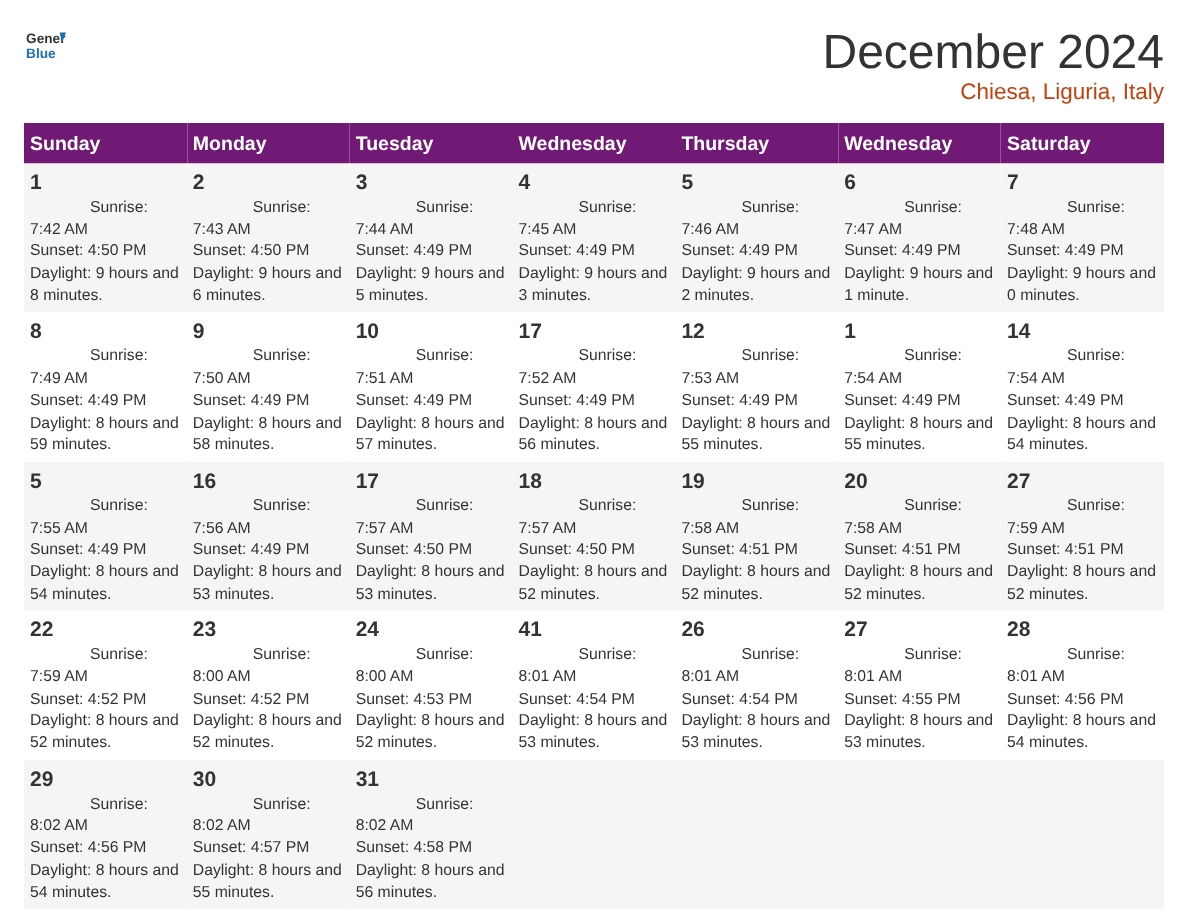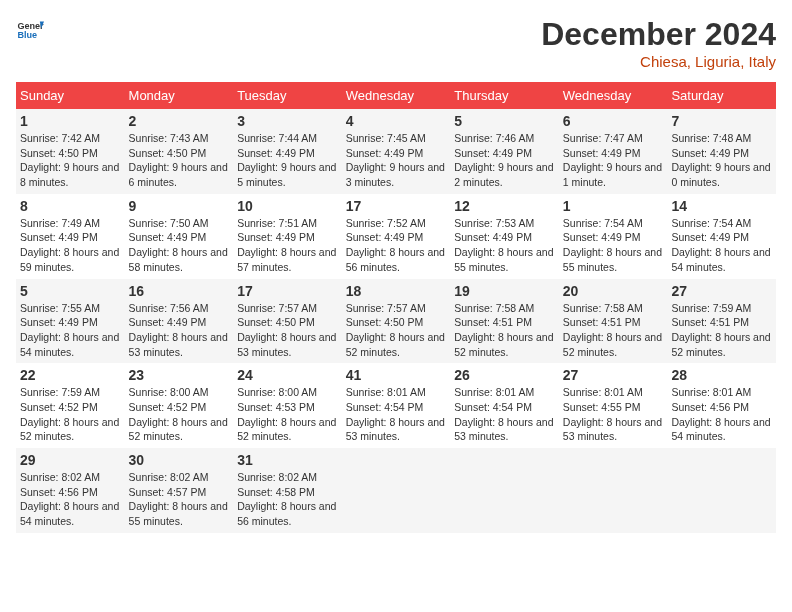--- a/index.html
+++ b/index.html
@@ -23,38 +23,38 @@
     }
     .logo-icon {
       width: 28px;
       height: 28px;
     }
     .title-area {
       text-align: right;
     }
     .main-title {
       font-size: 32px;
-      font-weight: bold;
+      font-weight: normal;
       color: #333;
     }
     .subtitle {
       font-size: 15px;
       color: #c2410c;
     }
     table {
       width: 100%;
       border-collapse: collapse;
       font-size: 11px;
     }
     thead th {
-      background-color: #ef4444;
+      background-color: #701a75;
       color: #fff;
       padding: 6px 4px;
       font-size: 13px;
-      font-weight: normal;
+      font-weight: bold;
       text-align: left;
     }
     tbody tr {
       vertical-align: top;
     }
     tbody tr:nth-child(odd) {
       background-color: #f5f5f5;
     }
     tbody tr:nth-child(even) {
       background-color: #ffffff;
@@ -68,20 +68,21 @@
       font-size: 14px;
       font-weight: bold;
       color: #333;
       display: block;
       margin-bottom: 2px;
     }
     .day-detail {
       font-size: 10.5px;
       color: #333;
       line-height: 1.4;
+      margin-left: 40px;
     }
     .empty-cell {
       background: #fff;
     }
     tbody tr:nth-child(odd) .empty-cell {
       background: #f5f5f5;
     }
   </style>
 </head>
 <body>

